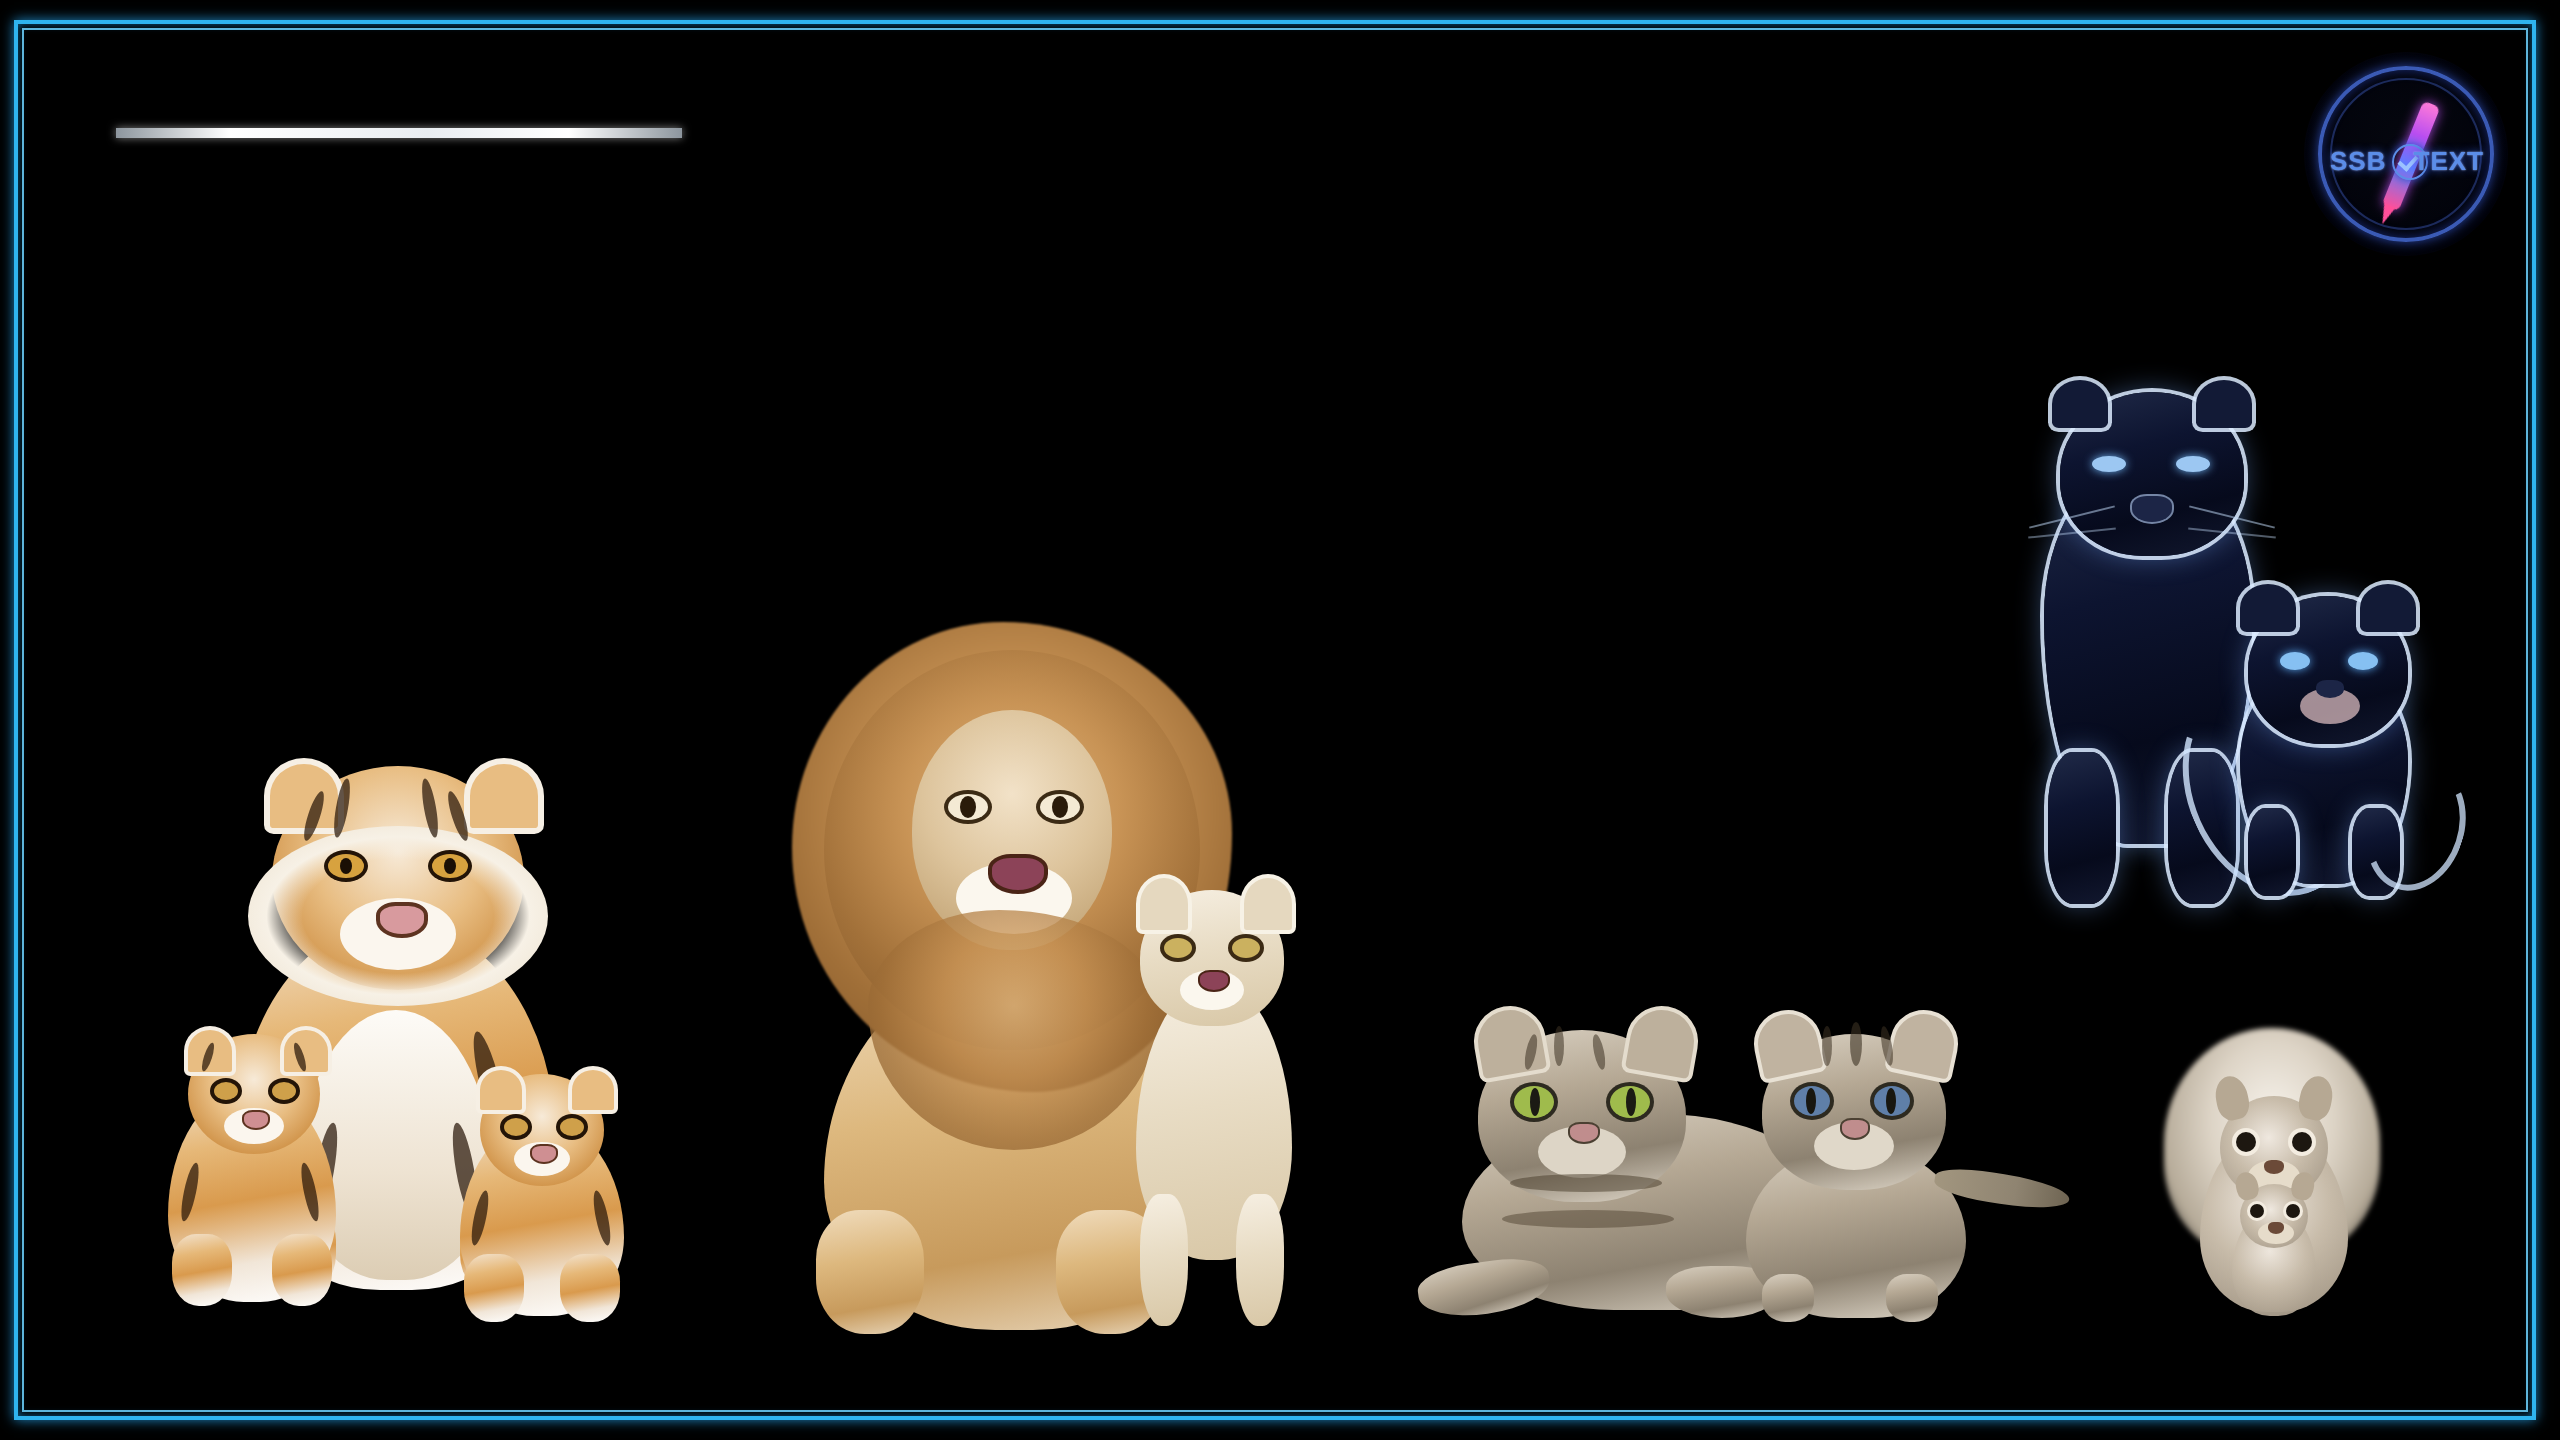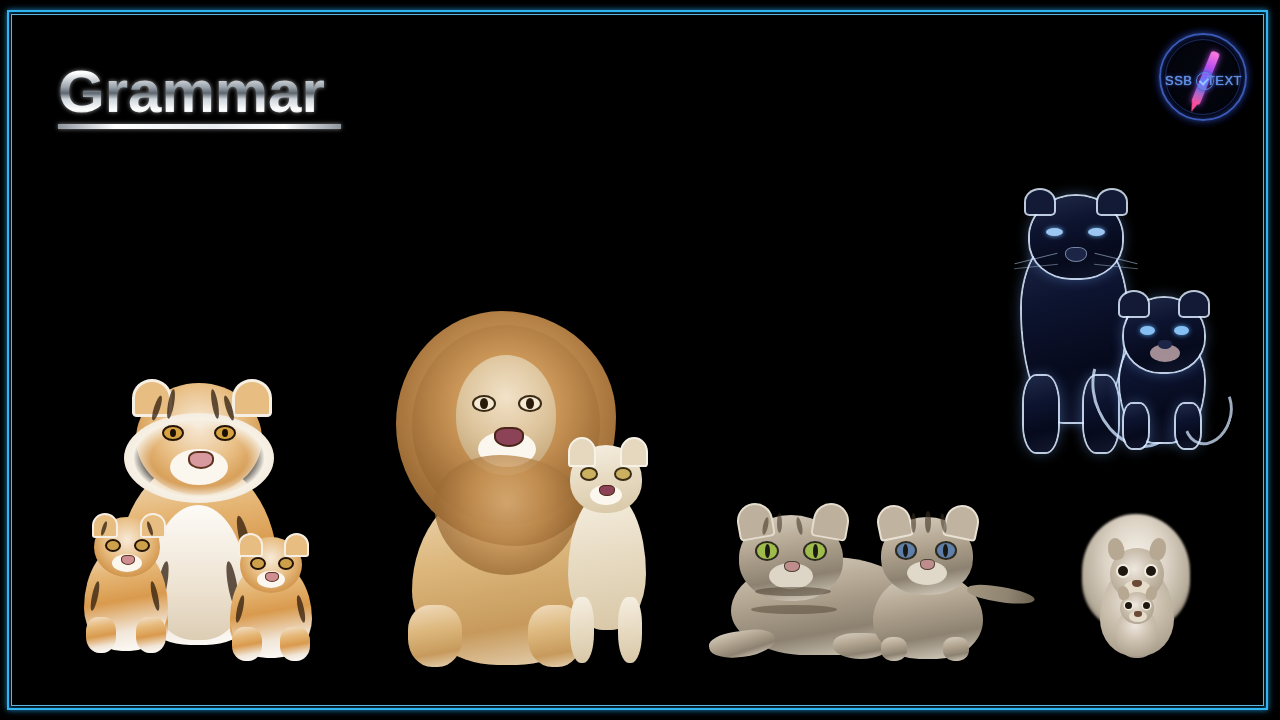--- a/index.html
+++ b/index.html
@@ -50,21 +50,21 @@
     border:2px solid #3e5fbf;box-shadow:0 0 6px #2b47a8, inset 0 0 6px #1b2d78;opacity:.95;}
   .logo .ring2{position:absolute;inset:13px;border-radius:50%;border:1px solid #23356f;opacity:.8;}
   .logo .pen{position:absolute;left:49px;top:24px;width:9px;height:56px;
     transform:rotate(22deg);
     background:linear-gradient(180deg,#ff7ad9 0%,#b94ef0 30%,#5b7dff 60%,#ff4f9a 100%);
     border-radius:3px;filter:blur(.3px);
     box-shadow:0 0 6px rgba(190,80,240,.9);}
   .logo .pen:after{content:"";position:absolute;left:1px;bottom:-9px;
     border-left:3.5px solid transparent;border-right:3.5px solid transparent;
     border-top:10px solid #ff4f9a;}
-  .logo .lbl{position:absolute;top:47px;font-size:13px;font-weight:normal;
+  .logo .lbl{position:absolute;top:47px;font-size:13px;font-weight:bold;
     color:#5b8de8;text-shadow:0 0 4px #2b4fc0,0 0 1px #bcd3ff;letter-spacing:.5px;}
   .logo .lbl-l{left:13px;}
   .logo .lbl-r{right:12px;}
   .logo .check{position:absolute;left:44px;top:46px;width:16px;height:16px;border-radius:50%;
     border:1.5px solid #5b8de8;box-shadow:0 0 5px #2b4fc0;}
   .logo .check:before{content:"";position:absolute;left:4px;top:3px;width:4px;height:7px;
     border-right:2px solid #9cc2ff;border-bottom:2px solid #9cc2ff;transform:rotate(42deg);}
 
   
   .fig{position:absolute;}
@@ -96,21 +96,20 @@
 </style>
 </head>
 <body>
 
 <div id="slide">
 
   <div class="frame-outer"></div>
   <div class="frame-inner"></div>
 
   <div class="title-wrap">
-    <div class="title">Grammar</div>
     <div class="title-rule"></div>
   </div>
 
 
   <div class="logo">
     <div class="ring"></div>
     <div class="ring2"></div>
     <div class="pen"></div>
     <div class="lbl lbl-l">SSB</div>
     <div class="check"></div>

